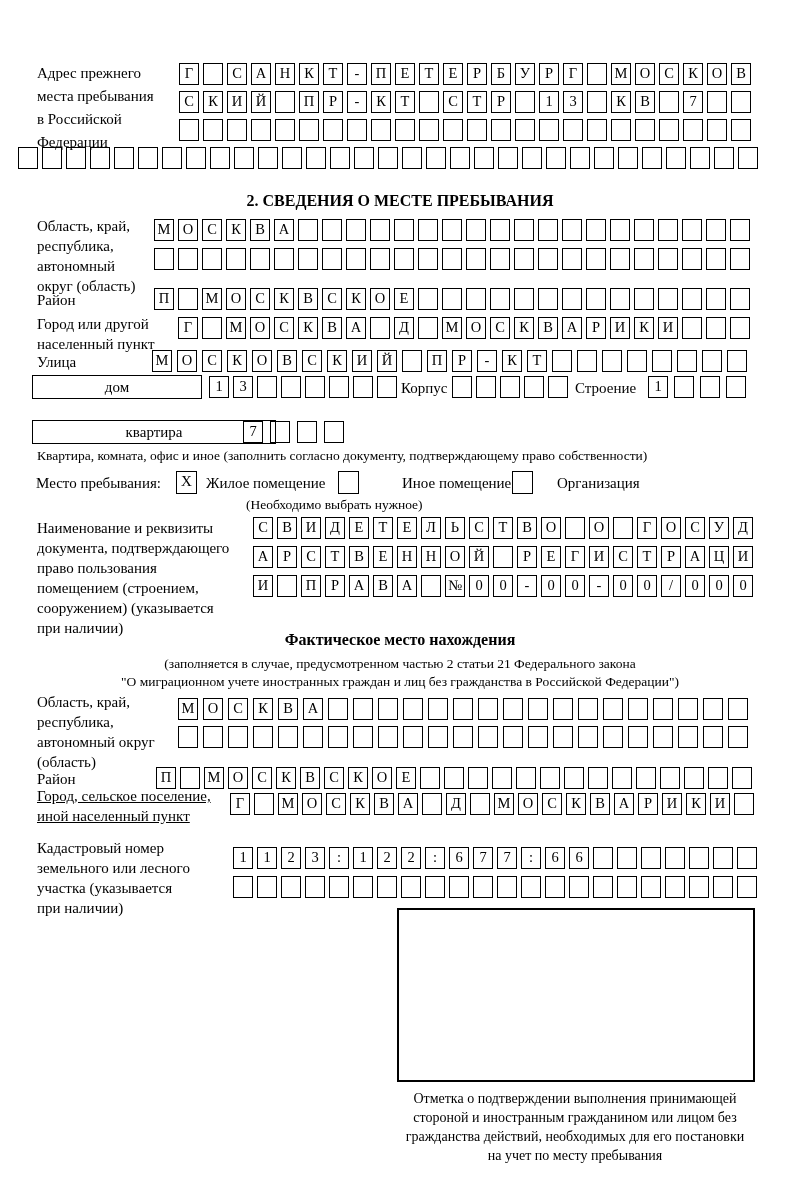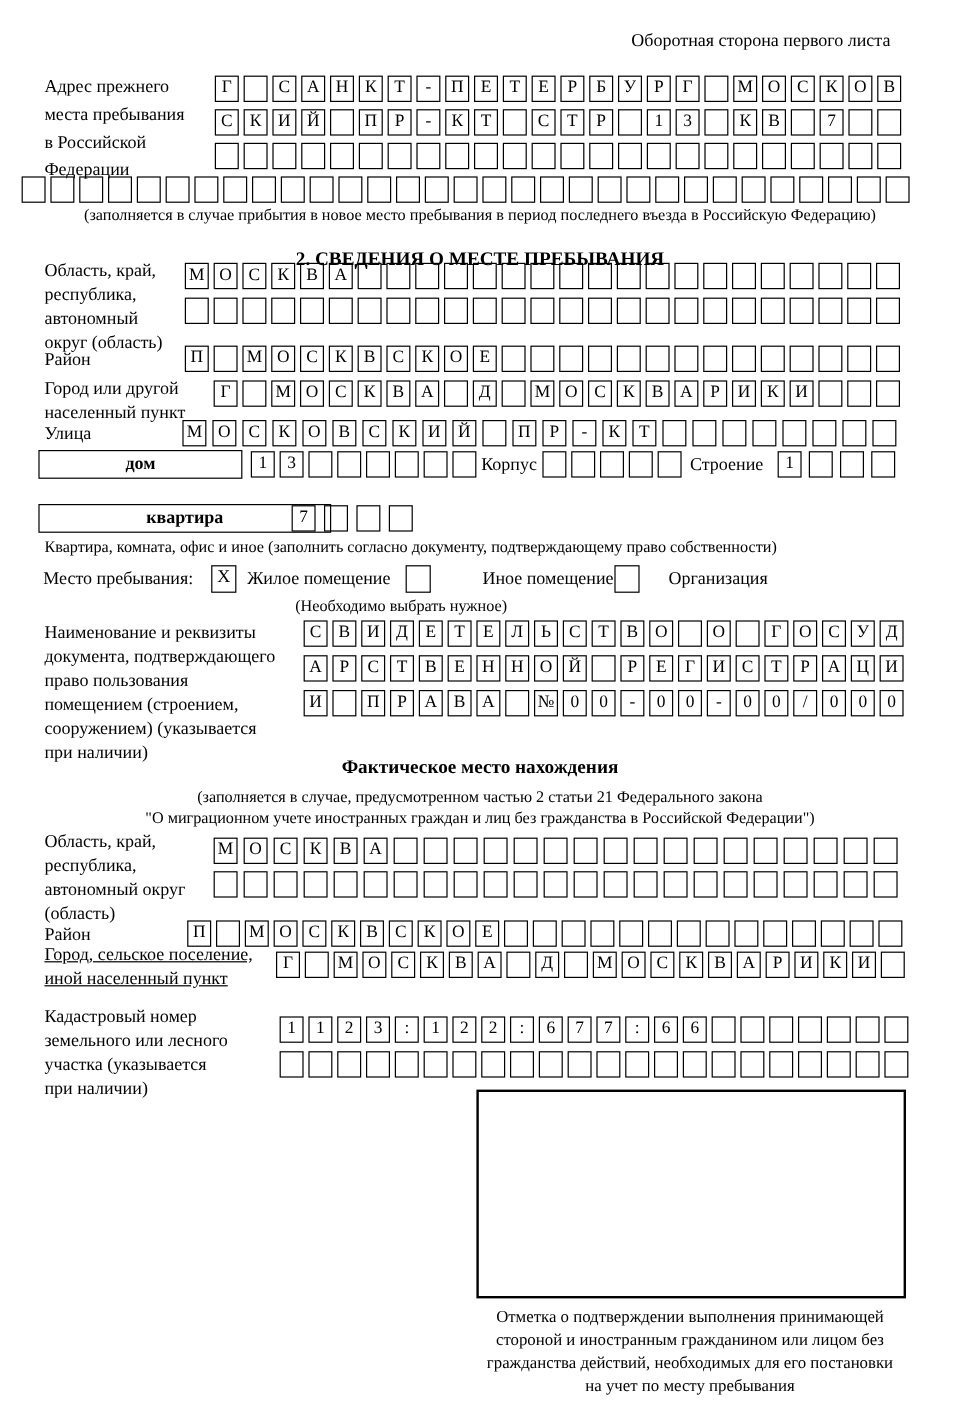--- a/index.html
+++ b/index.html
@@ -17,31 +17,30 @@
   .cell {
     flex:none; box-sizing:border-box; width:20px; height:22px;
     border:1.5px solid #000; text-align:center; font-size:14.5px; line-height:18px;
   }
   .chk {
     position:absolute; box-sizing:border-box; width:21px; height:23px;
     border:1.5px solid #000; text-align:center; font-size:15px; line-height:19px;
   }
   .bigbox {
     position:absolute; box-sizing:border-box; height:24px; border:1.5px solid #000;
-    display:flex; align-items:center; justify-content:center; font-size:15px;font-weight:bold;
+    display:flex; align-items:center; justify-content:center; font-size:15px;
   }
   .stamp { position:absolute; box-sizing:border-box; border:2px solid #000; background:#fff; }
   .stampcap { position:absolute; font-size:14px; line-height:19px; text-align:center; white-space:pre-line; }
 </style>
 </head>
 <body>
 
 <div class="page">
 
-  <div class="lbl" style="top:24px; right:58px; white-space:nowrap;">Оборотная сторона первого листа</div>
 
   <div class="lbl lh23" style="left:37px; top:62px;">Адрес прежнего
 места пребывания
 в Российской
 Федерации</div>
   <div class="row" style="left:179px; top:63px;">
       <span class="cell">Г</span>
       <span class="cell"></span>
       <span class="cell">С</span>
       <span class="cell">А</span>
@@ -144,23 +143,22 @@
       <span class="cell"></span>
       <span class="cell"></span>
       <span class="cell"></span>
       <span class="cell"></span>
       <span class="cell"></span>
       <span class="cell"></span>
       <span class="cell"></span>
       <span class="cell"></span>
       <span class="cell"></span>
     </div>
-  <div class="cap center" style="top:171px;">(заполняется в случае прибытия в новое место пребывания в период последнего въезда в Российскую Федерацию)</div>
-
-  <div class="hdr" style="top:208px;">2. СВЕДЕНИЯ О МЕСТЕ ПРЕБЫВАНИЯ</div>
+
+  <div class="hdr" style="top:192px;">2. СВЕДЕНИЯ О МЕСТЕ ПРЕБЫВАНИЯ</div>
 
   <div class="lbl" style="left:37px; top:216px;">Область, край,
 республика,
 автономный
 округ (область)</div>
   <div class="row" style="left:154px; top:219px;">
       <span class="cell">М</span>
       <span class="cell">О</span>
       <span class="cell">С</span>
       <span class="cell">К</span>

